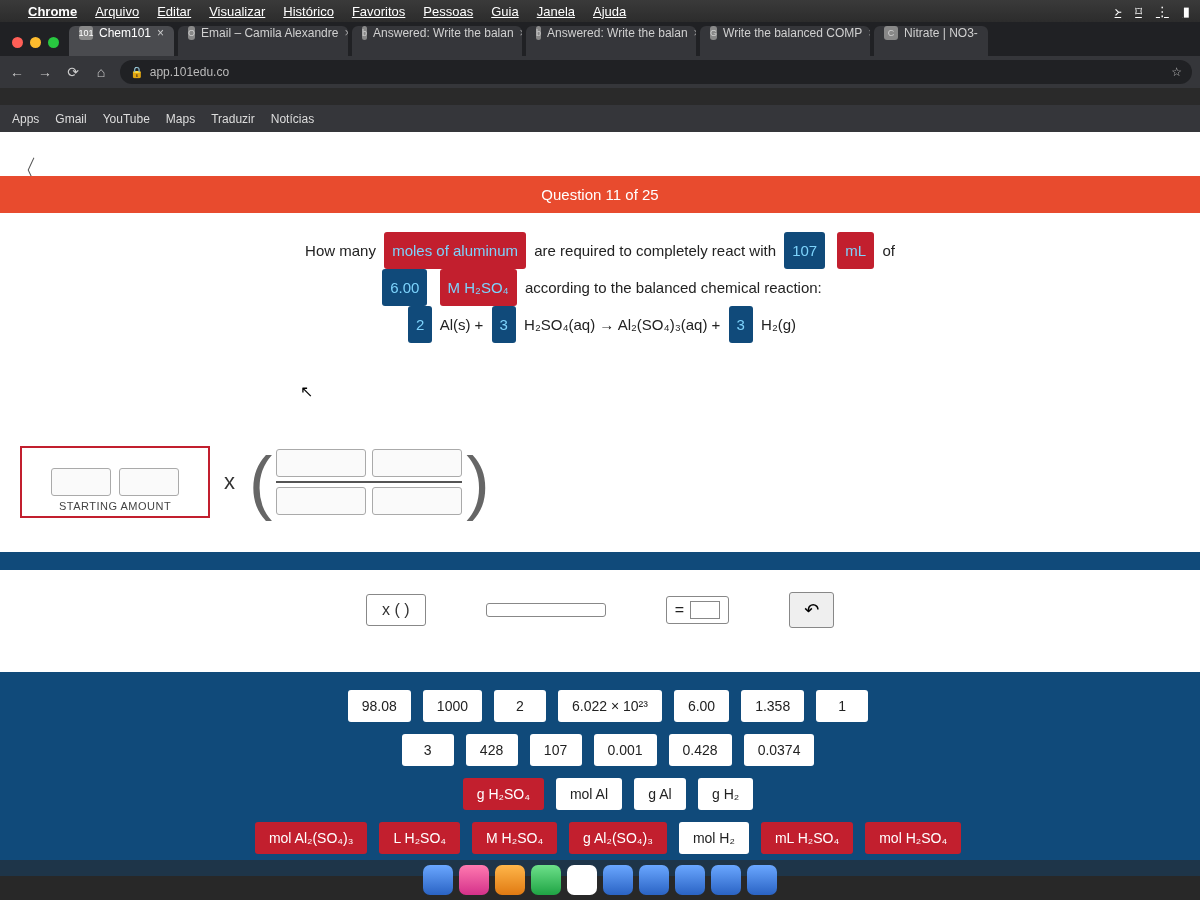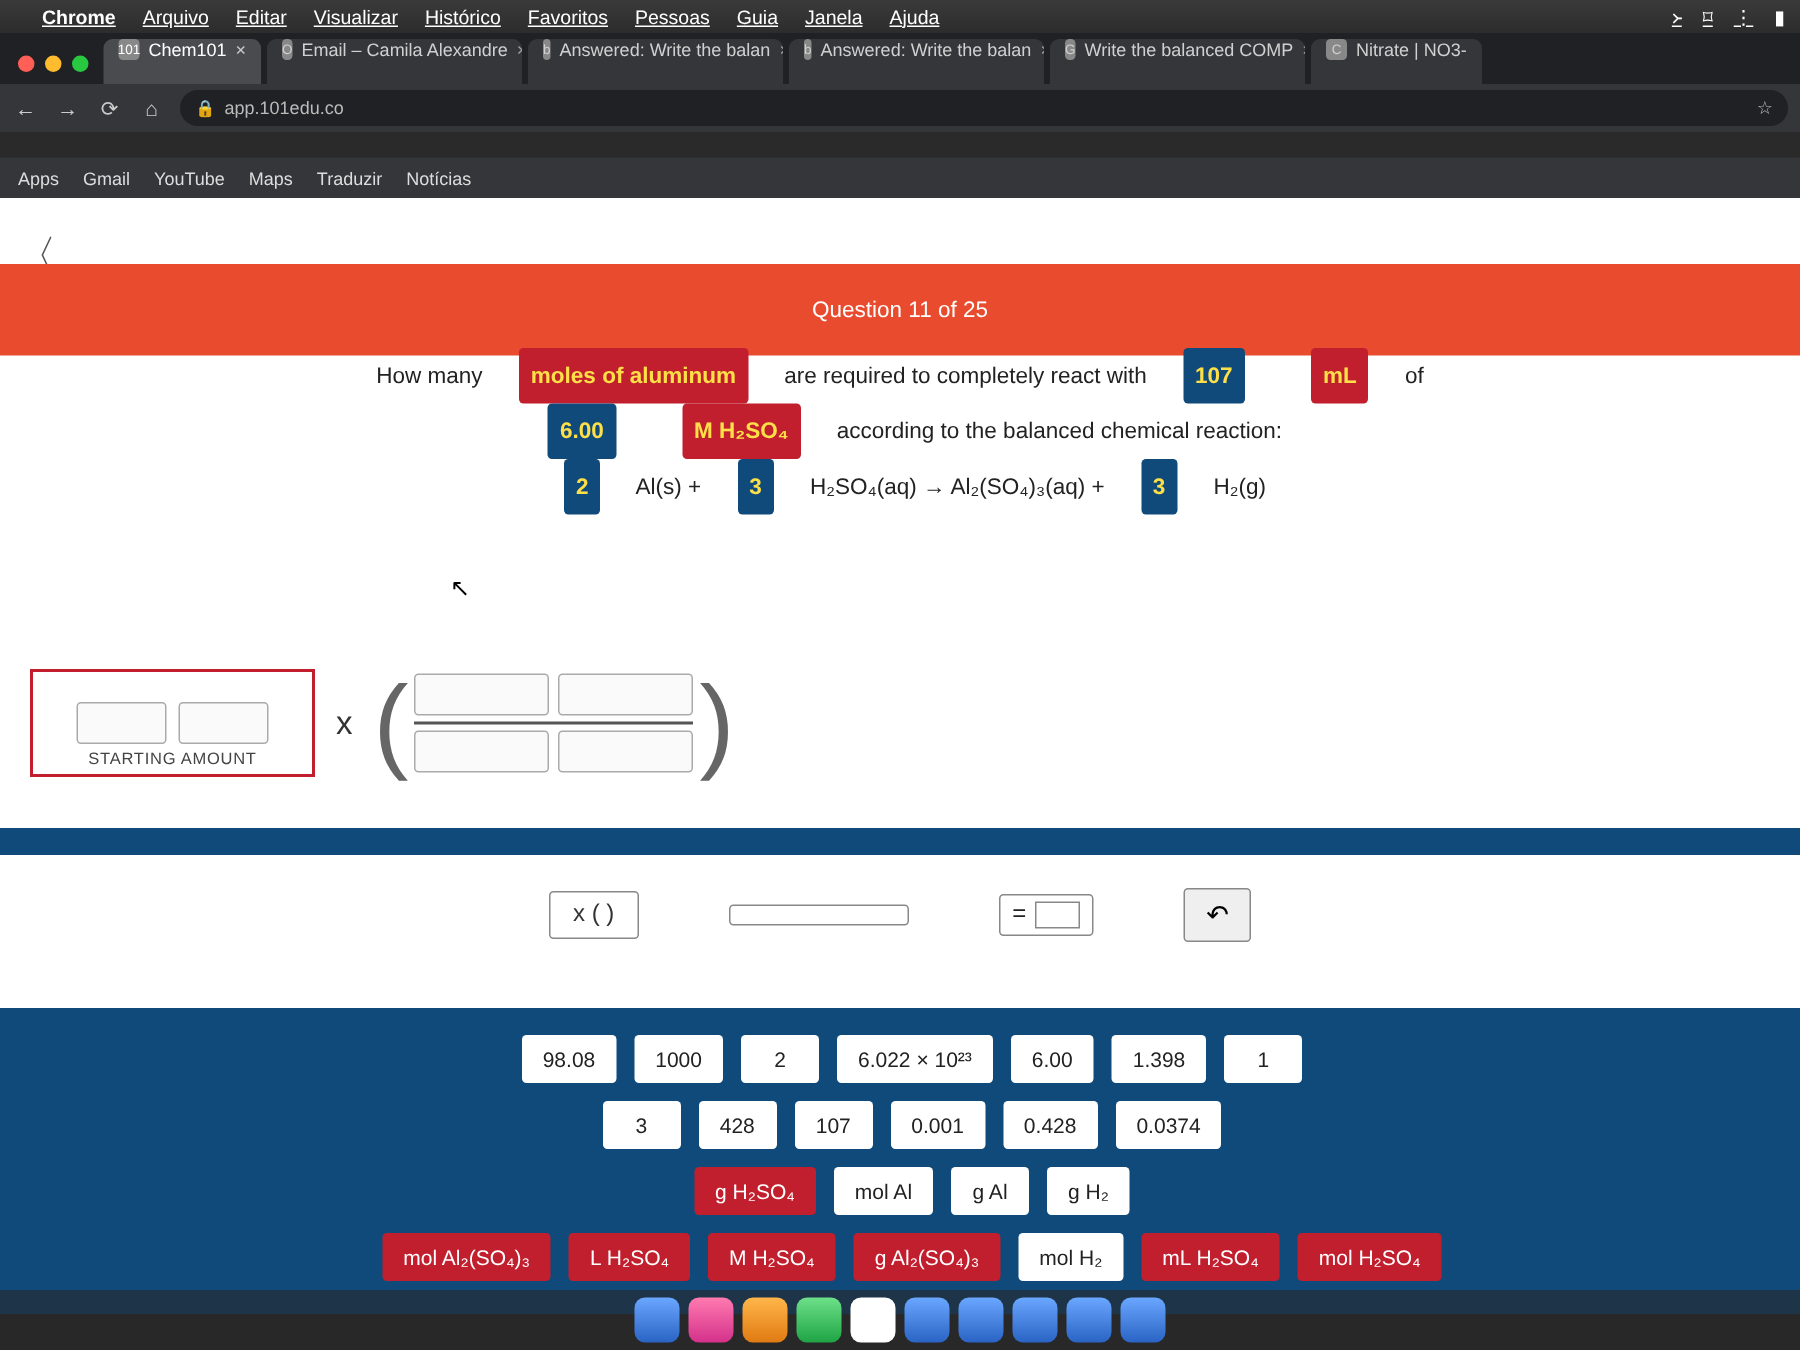--- a/index.html
+++ b/index.html
@@ -24,23 +24,23 @@
   .addr-bar .nav-ico{ width:18px; text-align:center; cursor:pointer;}
   .omnibox{ flex:1; background:#202124; border-radius:14px; height:24px; display:flex; align-items:center; padding:0 10px; font-size:12px; color:#bbb; gap:6px;}
   .lock{ font-size:11px;}
   .star{ margin-left:auto;}
 
   .bookmarks{ height:28px; background:#35363a; border-top:1px solid #2a2a2a; display:flex; align-items:center; gap:16px; padding:0 12px; font-size:12px; color:#ddd;margin-top:16px;}
 
   
   .page{ background:#fff; color:#222; height: calc(900px - 22px - 34px - 32px - 28px - 40px); position:relative; overflow:hidden;}
   .back-chevron{ position:absolute; left:10px; top:20px; font-size:28px; color:#555; cursor:pointer; font-weight:300;}
-  .q-banner{ background:#e84b2e; color:#fff; text-align:center; padding:22px 0; position:absolute; top:44px; left:0; right:0; font-size:15px;}
+  .q-banner{ background:#e84b2e; color:#fff; text-align:center; padding:10px 0; position:absolute; top:44px; left:0; right:0; font-size:15px;}
   .question{ position:absolute; top:100px; left:0; right:0; text-align:center; font-size:15px; line-height:2.2; color:#222; padding: 0 40px;}
-  .pill{ display:inline-block; background:#c21f2e; color:#fde047; padding:2px 8px; border-radius:3px; margin:0 20px; font-size:15px;font-weight:bold;}
+  .pill{ display:inline-block; background:#c21f2e; color:#7dd3fc; padding:2px 8px; border-radius:3px; margin:0 4px; font-size:15px;}
   .pill.num{ background:#104a7a;}
   .question .of{ color:#222;}
 
   
   .rail{ position:absolute; top:290px; left:20px; right:20px; height:120px; display:flex; align-items:center;}
   .start-box{ border:2px solid #c21f2e; width:190px; height:72px; display:flex; flex-direction:column; align-items:center; justify-content:center; gap:6px; position:relative;}
   .start-box .slot-row{display:flex; gap:8px;}
   .slot{ width:60px; height:28px; border:1px solid #aaa; border-radius:3px; background:#fafafa;}
   .start-label{ position:absolute; bottom:4px; font-size:11px; color:#444; letter-spacing:.5px;}
   .times{ font-size:22px; color:#333; margin:0 14px;}
@@ -220,21 +220,21 @@
     </div>
   </div>
 
   <div class="blue-band2">
     <div class="chip-row" id="numrow1">
         <span class="chip">98.08</span>
         <span class="chip">1000</span>
         <span class="chip">2</span>
         <span class="chip">6.022 × 10²³</span>
         <span class="chip">6.00</span>
-        <span class="chip">1.398</span>
+        <span class="chip">1.358</span>
         <span class="chip">1</span>
       </div>
     <div class="chip-row" id="numrow2">
         <span class="chip">3</span>
         <span class="chip">428</span>
         <span class="chip">107</span>
         <span class="chip">0.001</span>
         <span class="chip">0.428</span>
         <span class="chip">0.0374</span>
       </div>

